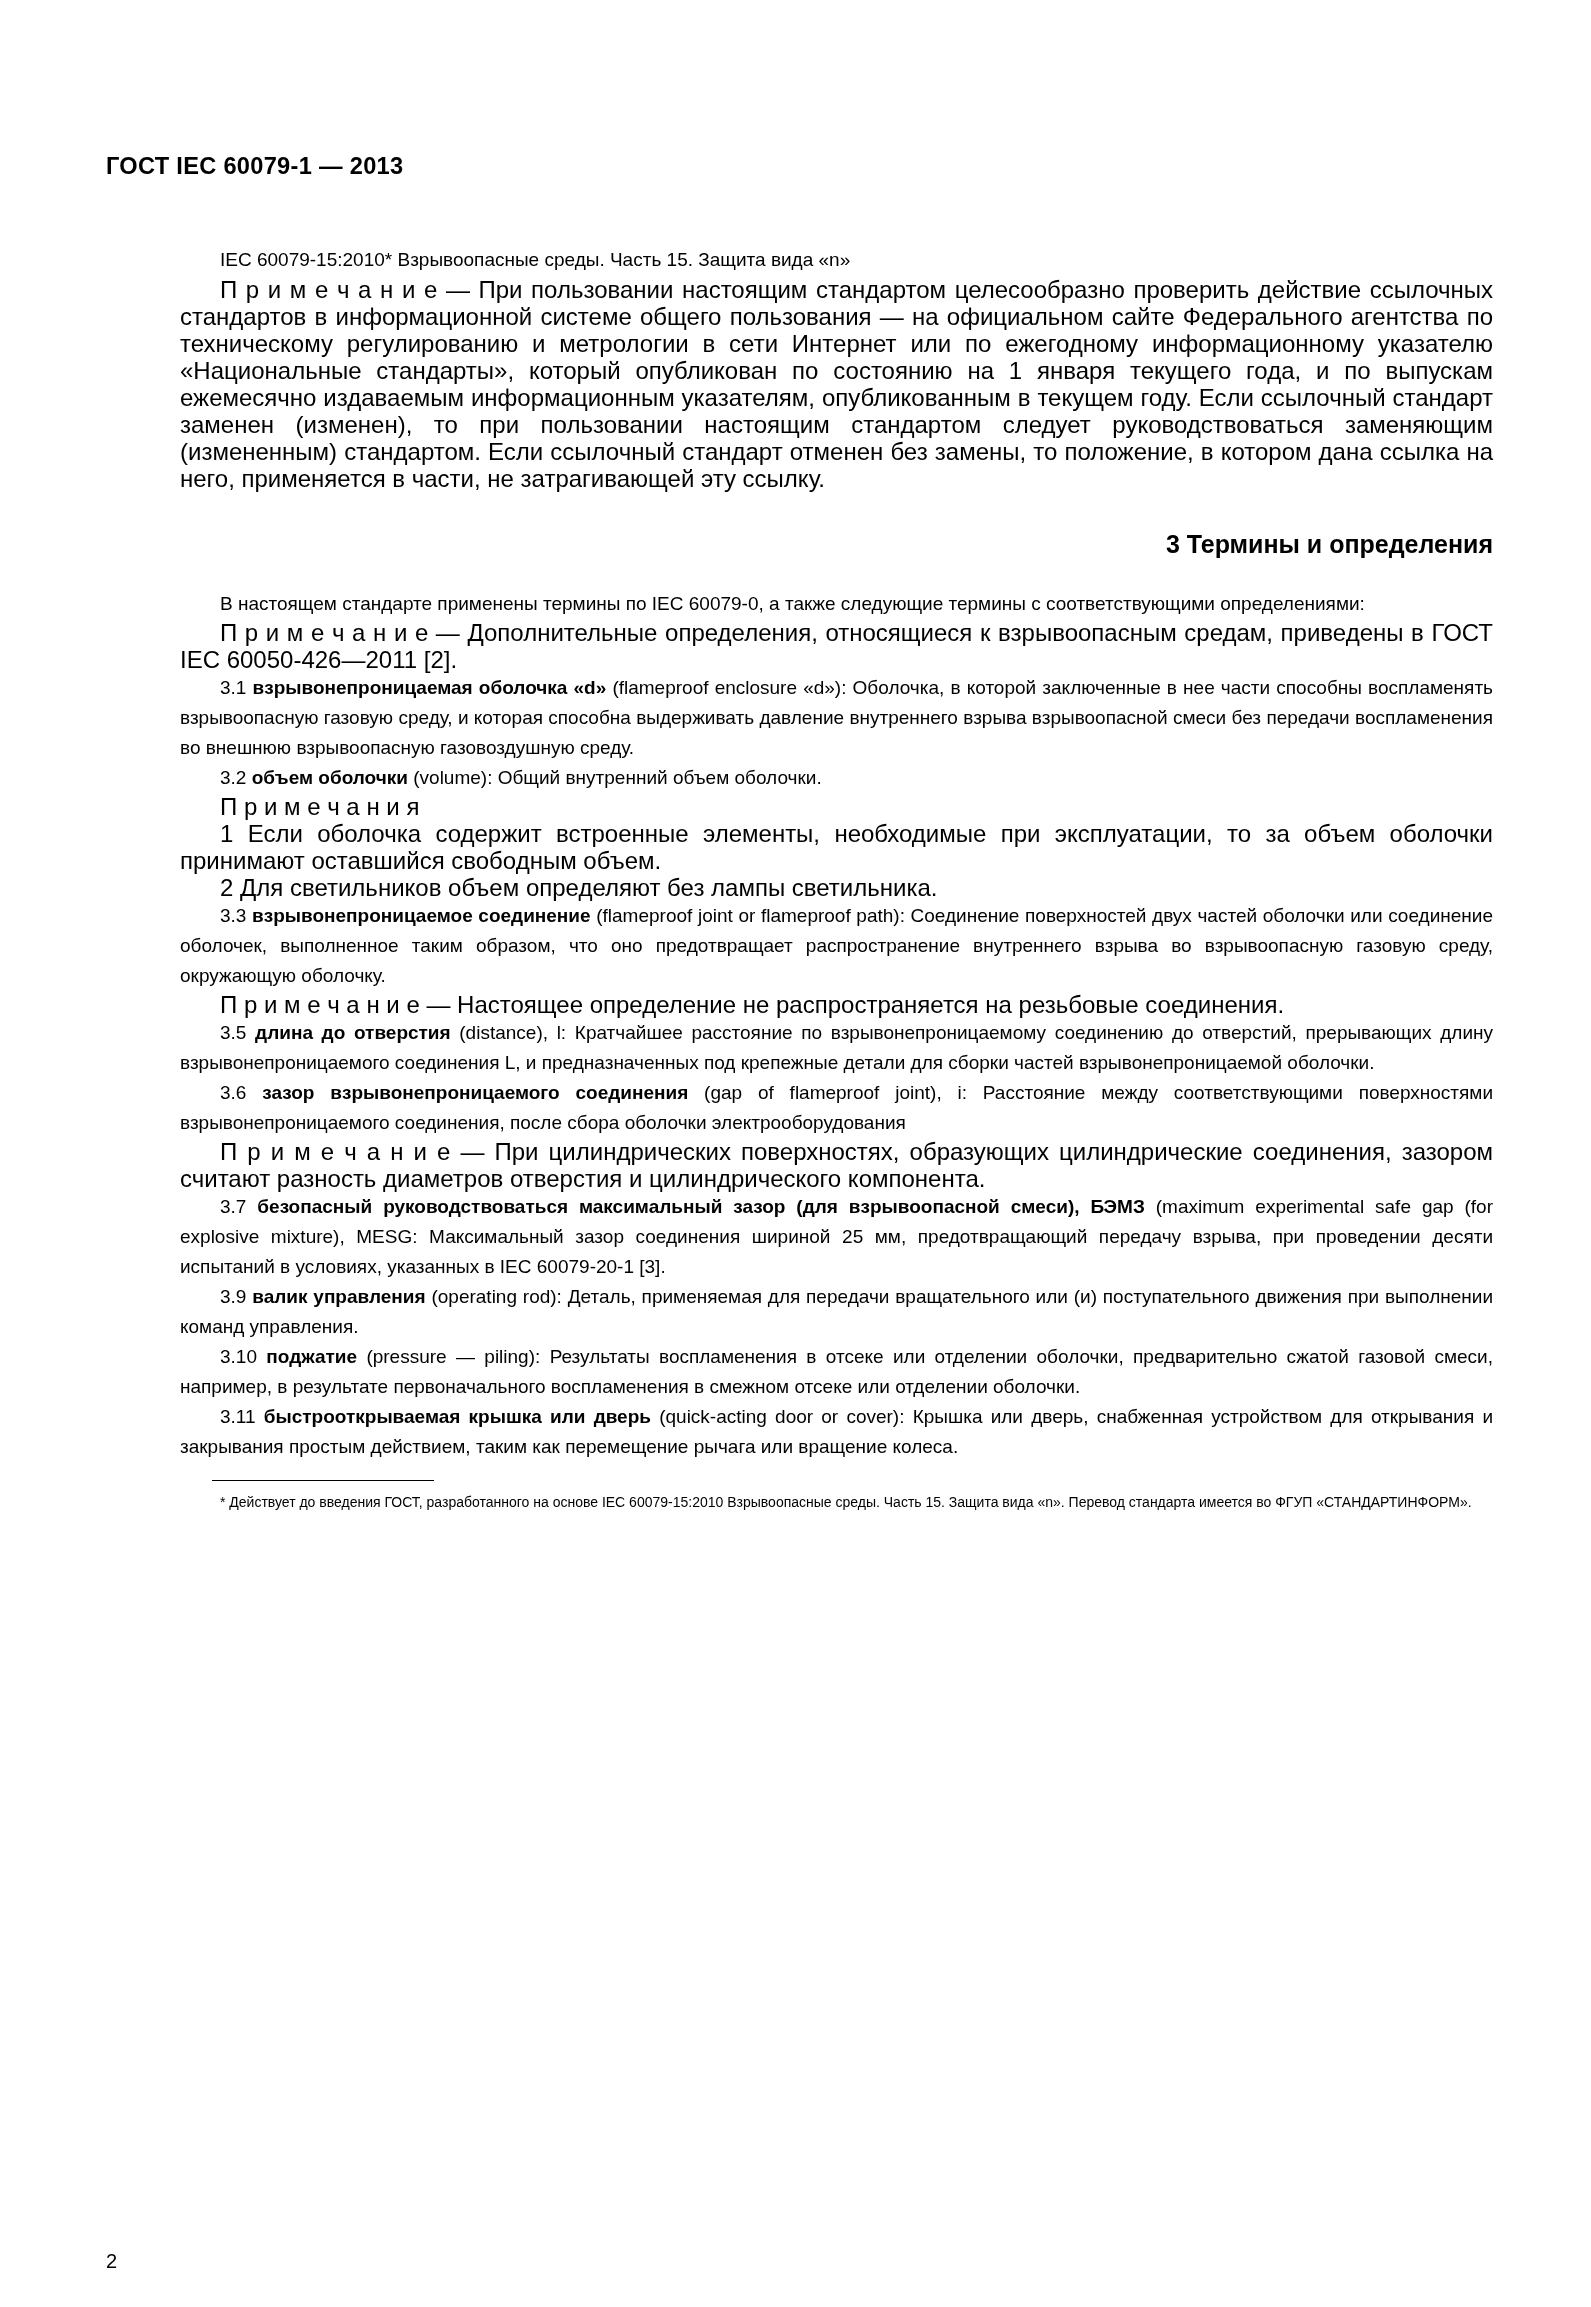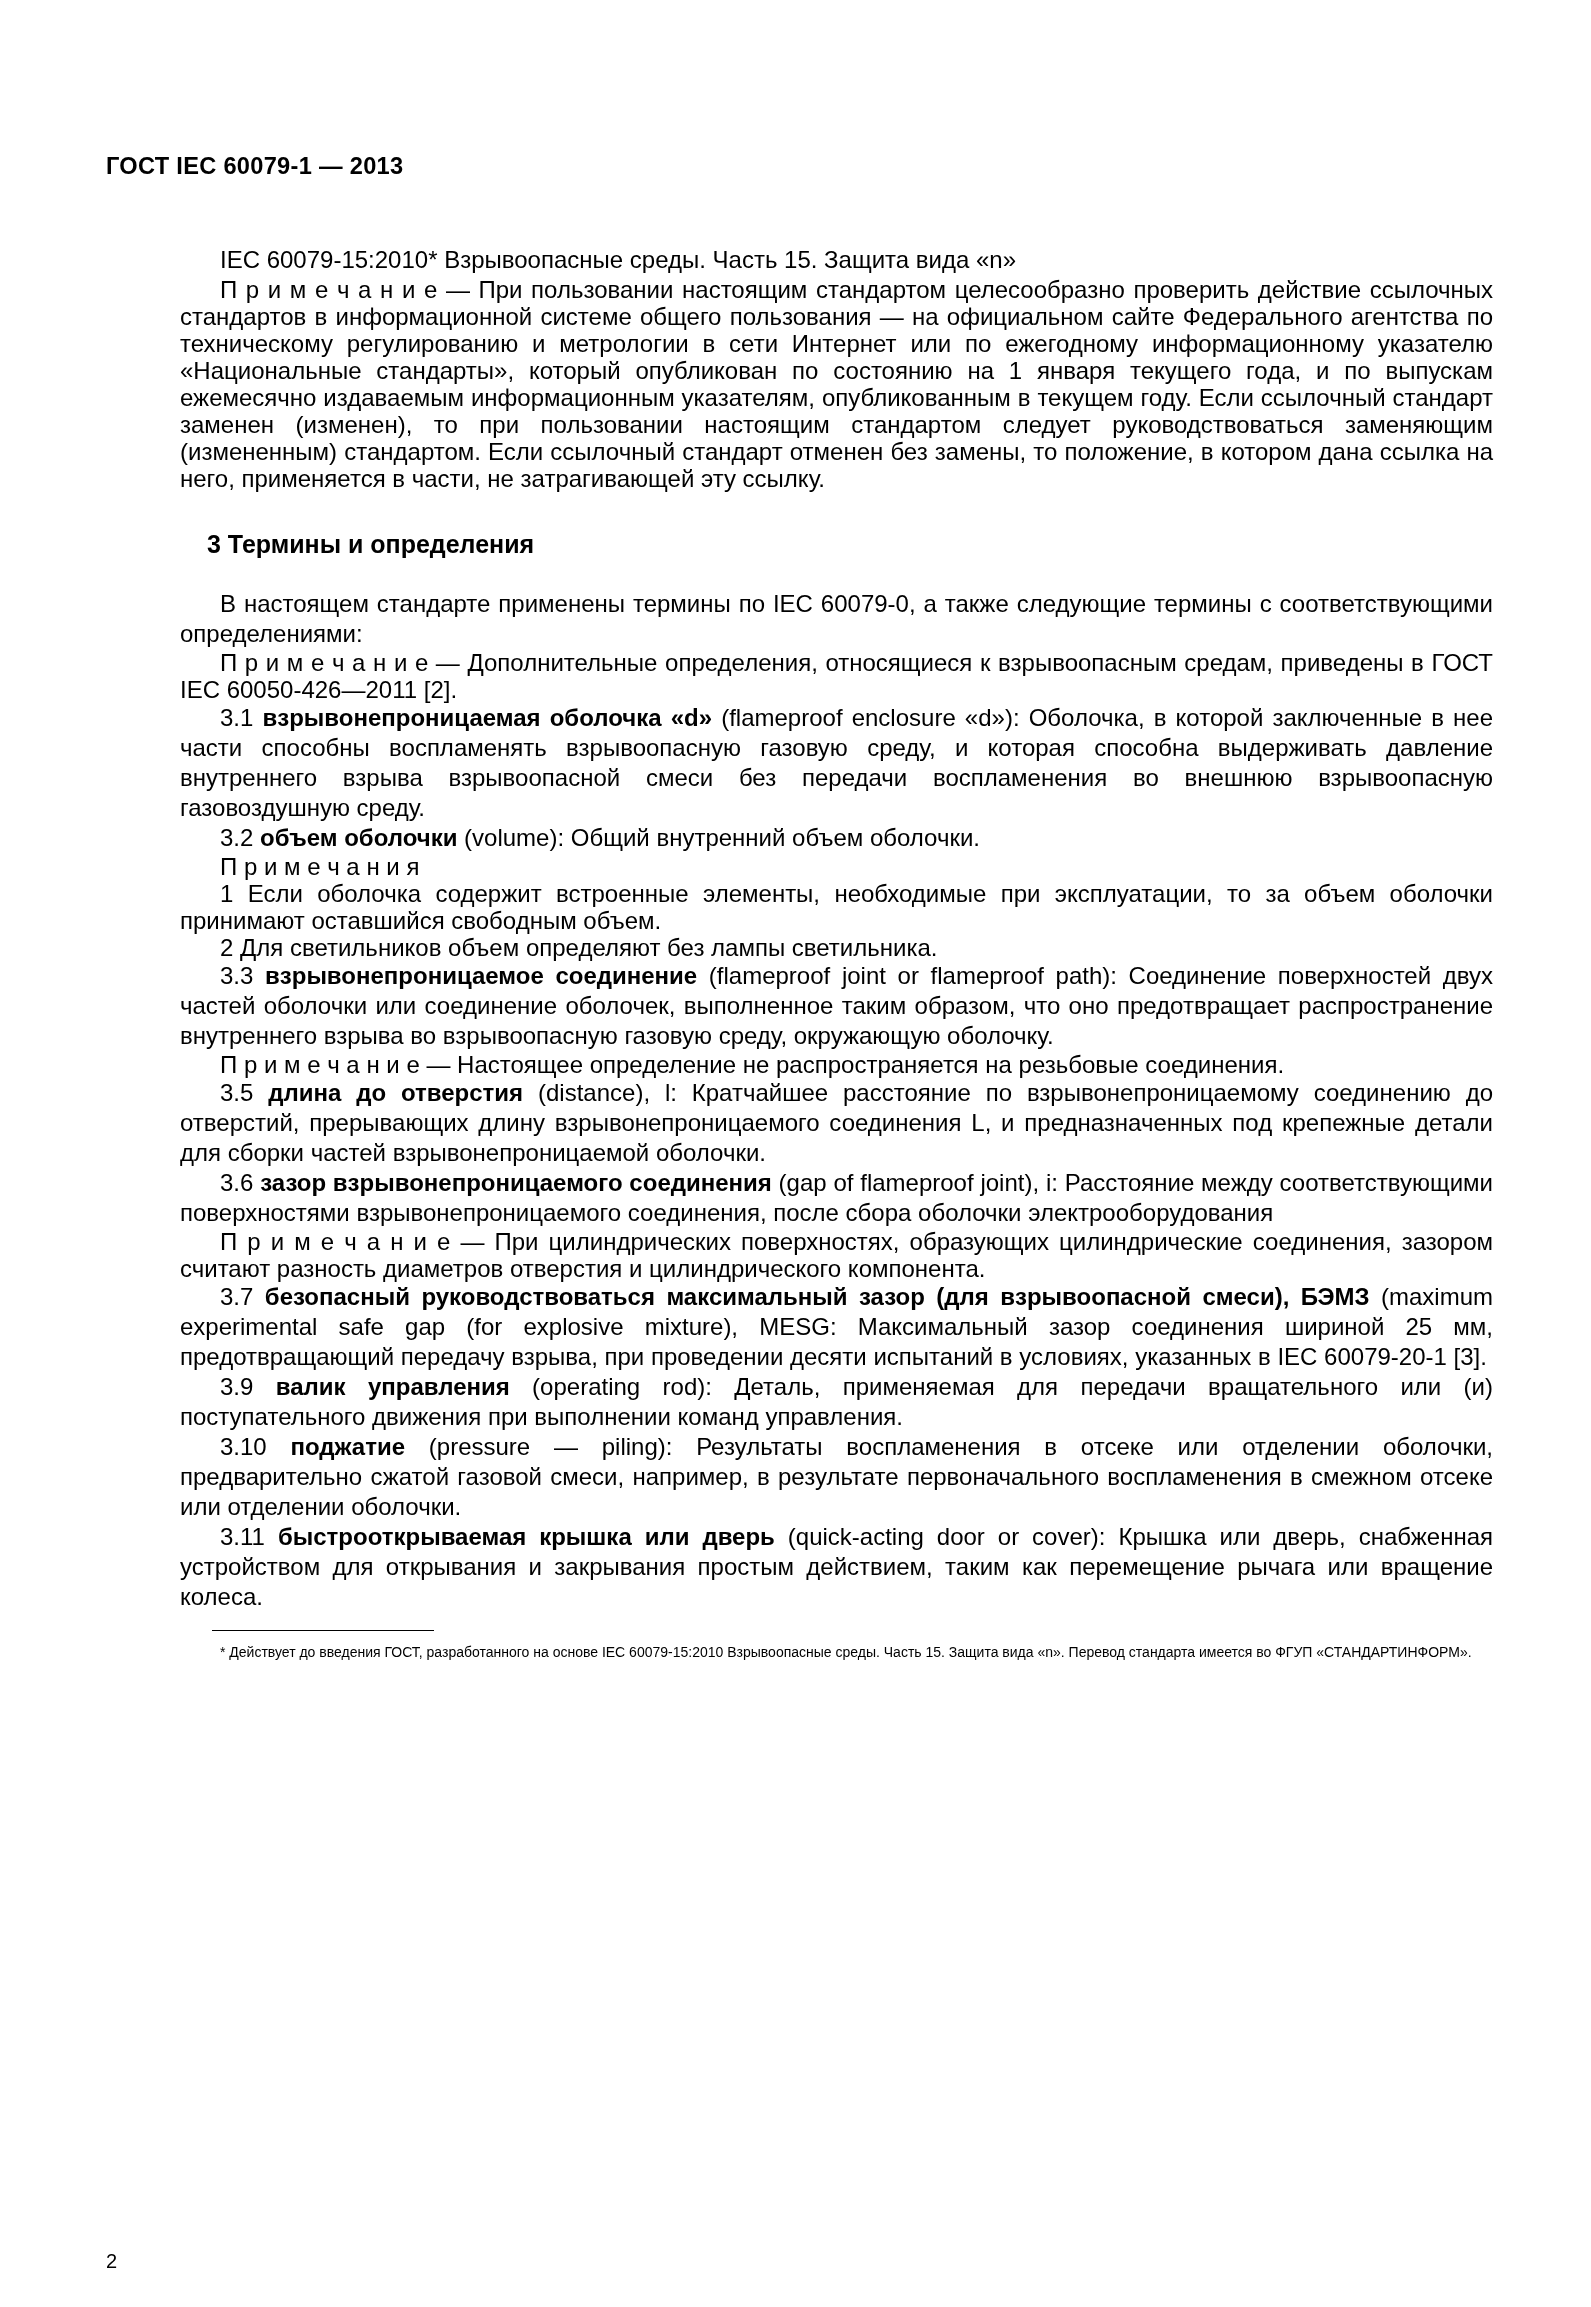--- a/index.html
+++ b/index.html
@@ -36,38 +36,39 @@
   }
   .body-block {
     margin-top: 65px;
     width: 1313px;
     margin-left: 74px;
   }
   p {
     margin: 0;
   }
   .t-normal {
-    font-size: 24px;
+    font-size: 19px;
     line-height: 30px;
     text-align: justify;
   }
   .t-small {
     font-size: 24px;
     line-height: 27px;
     text-align: justify;
   }
   .indent {
     text-indent: 40px;
   }
   .bold { font-weight: bold; }
   h2.section {
     font-size: 25px;
     font-weight: bold;
     margin: 38px 0 30px 0;
     text-indent: 27px;
+    text-align: right;
   }
   .gap-top { margin-top: 1.3px; }
   .footnote-rule {
     width: 222px;
     height: 1.3px;
     background: #000;
     margin: 17.5px 0 6.7px 32px;
   }
   .footnote {
     font-size: 14px;

